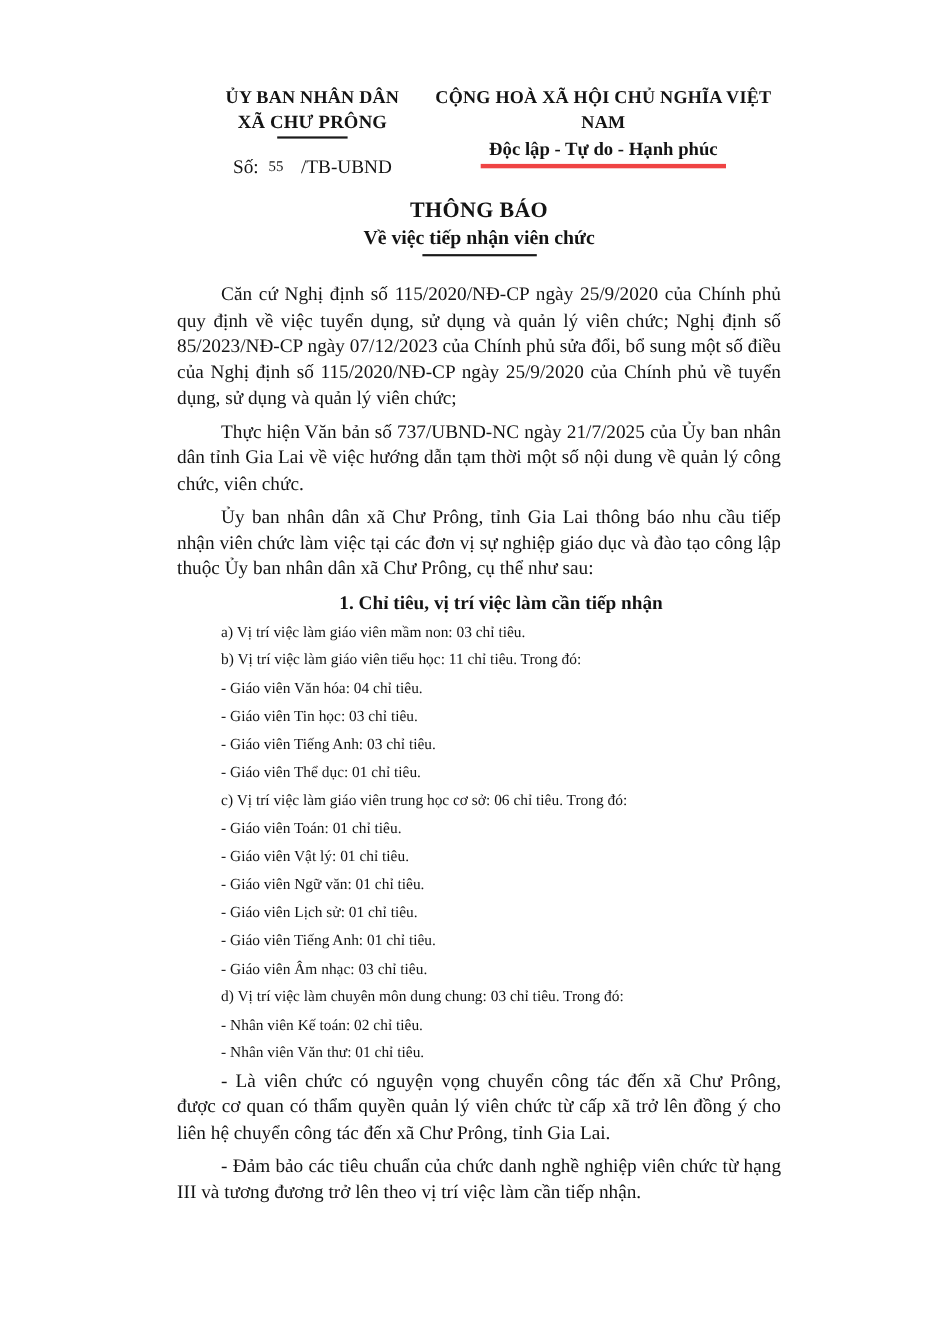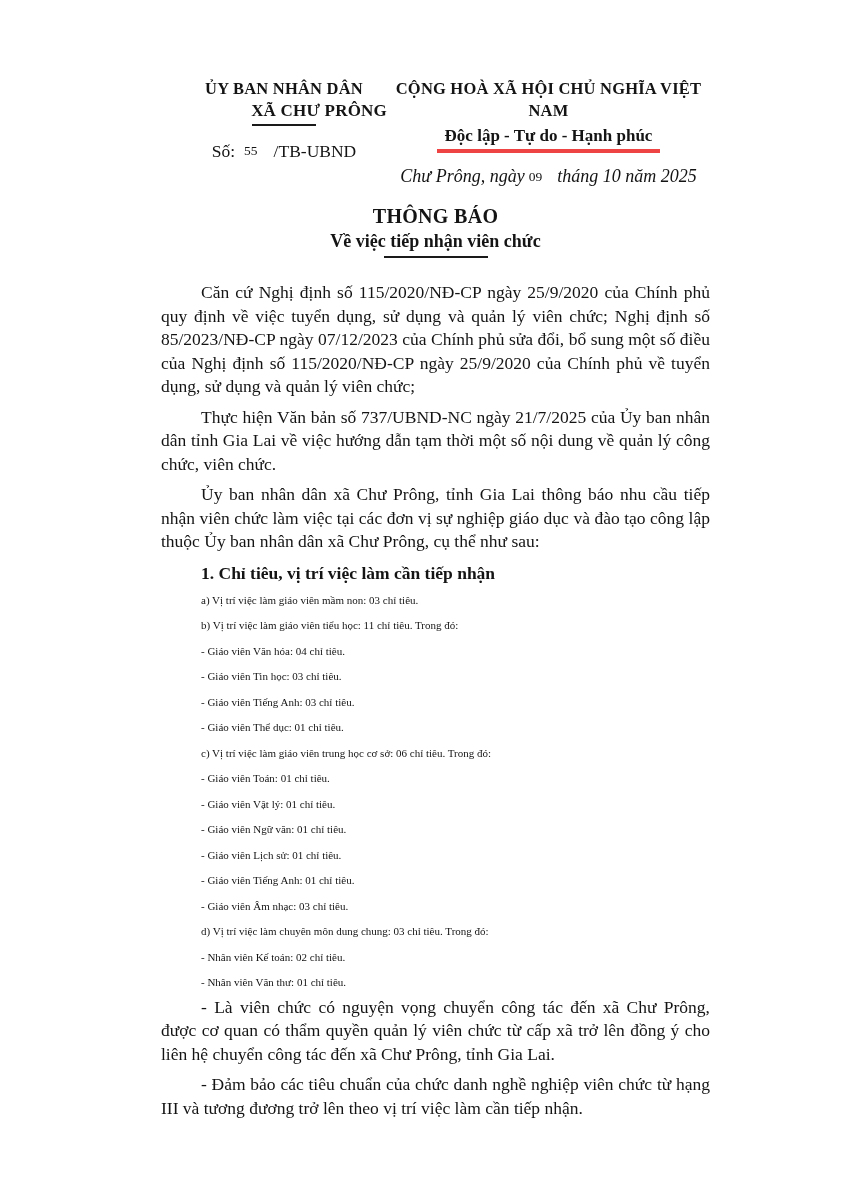--- a/index.html
+++ b/index.html
@@ -11,21 +11,21 @@
     color:#141414;
     font-family:"Liberation Serif","DejaVu Serif",serif;
     box-sizing:border-box;
     padding:78px 80px 0 103px;
     overflow:hidden;
   }
   .header { display:flex; justify-content:space-between; align-items:flex-start; }
   .h-left  { width:250px; margin-left:20px; text-align:center; }
   .h-right { width:392px; text-align:center; }
   .h-left .l1  { font-weight:bold; font-size:16.5px; line-height:22px; letter-spacing:0.2px; }
-  .h-left .l2  { font-weight:bold; font-size:17px;  line-height:22px; letter-spacing:0.2px;text-align:right; }
+  .h-left .l2  { font-weight:bold; font-size:17px;  line-height:22px; letter-spacing:0.2px; }
   .rule-small  { width:64px; border-top:2px solid #1a1a1a; margin:2px auto 0; }
   .so-line     { margin-top:15px; font-size:17.5px; text-align:center; }
   .so-value    { font-size:13.5px; vertical-align:2px; margin:0 16px 0 9px; }
   .h-right .l1 { font-weight:bold; font-size:16.5px; line-height:22px; letter-spacing:0.2px; }
   .motto {
     display:inline-block; font-weight:bold; font-size:17px; line-height:22px;
     margin-top:3px; padding:0 8px 2px; border-bottom:4px solid #ef4444;
   }
   .date-line { margin-top:13px; font-style:italic; font-size:18px; }
   .date-day  { font-style:normal; font-size:13.5px; margin:0 15px 0 4px; vertical-align:1px; }
@@ -35,24 +35,24 @@
   .title-2 { font-weight:bold; font-size:18px; line-height:24px; }
   .rule-title { width:104px; border-top:2px solid #1a1a1a; margin:3px auto 0; }
 
   .body-text { margin-top:23px; }
   .para {
     font-size:17.5px; line-height:23.5px;
     text-align:justify; text-indent:40px; margin:0 0 7px;
   }
   .heading {
     font-size:17.5px; font-weight:bold; line-height:25px;
-    text-indent:40px; margin:0 0 2px;
+    text-indent:40px; margin:0 0 2px;text-align:center;
   }
   .item {
-    font-size:11px; line-height:25.5px;
+    font-size:14px; line-height:25.5px;
     text-indent:40px; margin:0;
   }
 </style>
 </head>
 <body>
 
 <div class="page">
 
   <div class="header">
     <div class="h-left">
@@ -60,23 +60,20 @@
       <div class="l2">XÃ CHƯ PRÔNG</div>
       <div class="rule-small"></div>
       <div class="so-line">
         <span>Số:</span><span class="so-value">55</span><span>/TB-UBND</span>
       </div>
     </div>
     <div class="h-right">
       <div class="l1">CỘNG HOÀ XÃ HỘI CHỦ NGHĨA VIỆT NAM</div>
       <div>
         <span class="motto">Độc lập - Tự do - Hạnh phúc</span>
-      </div>
-      <div class="date-line">
-        <span>Chư Prông, ngày</span><span class="date-day">09</span><span>tháng 10 năm 2025</span>
       </div>
     </div>
   </div>
 
   <div class="title-block">
     <div class="title-1">THÔNG BÁO</div>
     <div class="title-2">Về việc tiếp nhận viên chức</div>
     <div class="rule-title"></div>
   </div>
 

